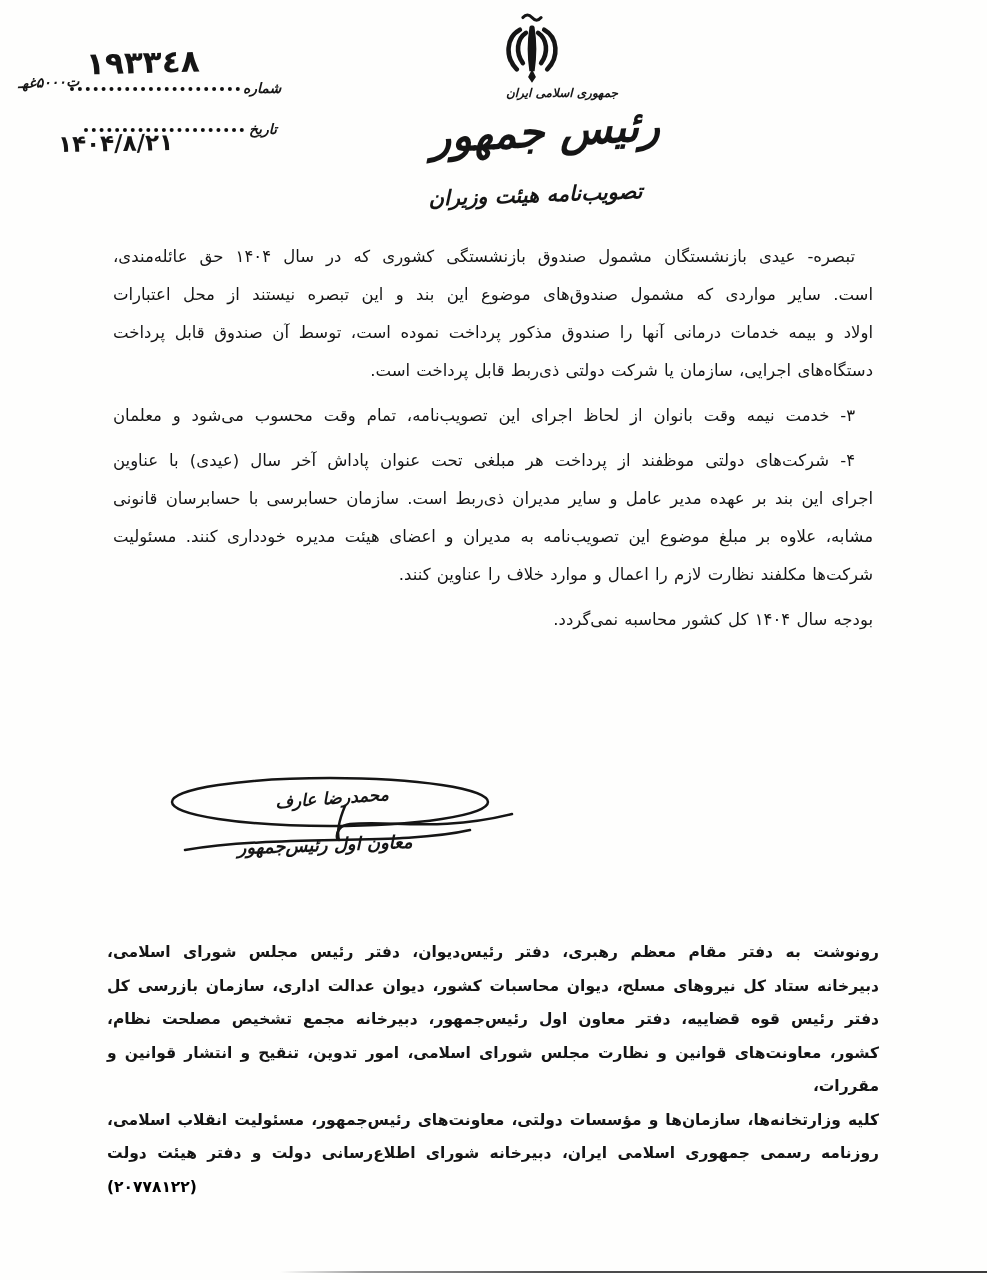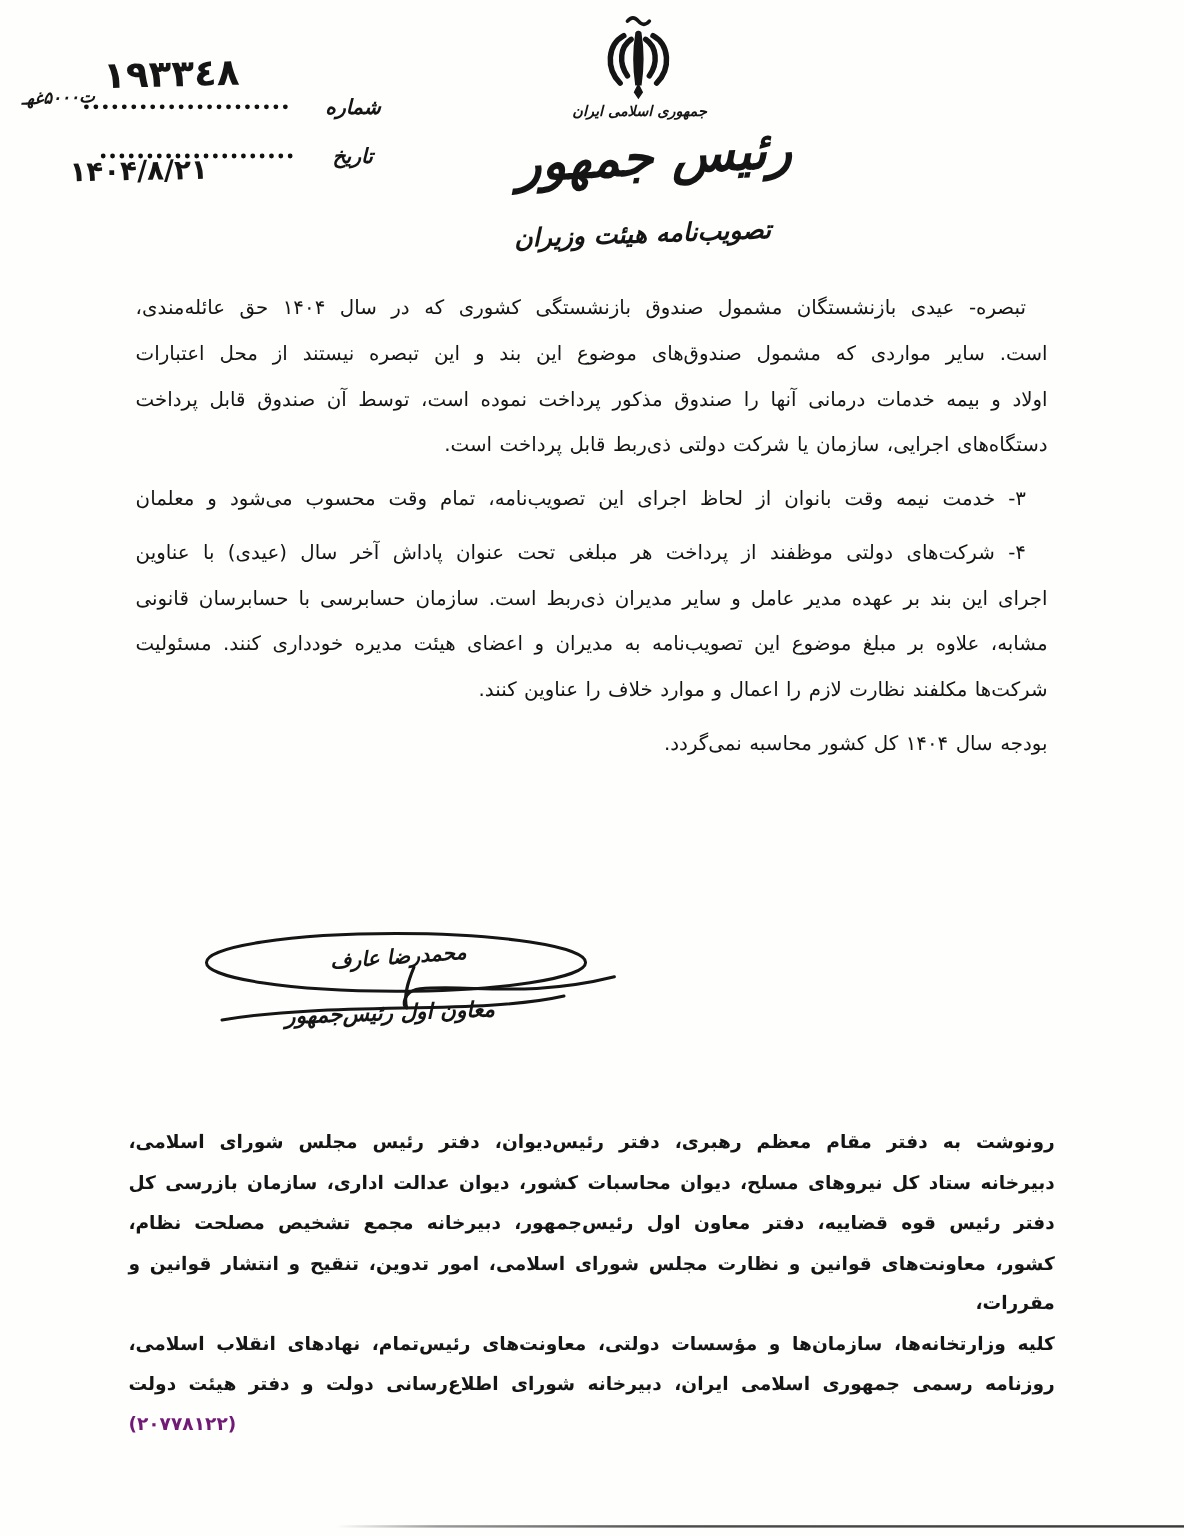--- a/index.html
+++ b/index.html
@@ -16,21 +16,21 @@
   }
 
   
   .stamp-big-number {
     position:absolute; left:86px; top:44px;
     font-size:31px; font-weight:bold; letter-spacing:7px;
     transform:rotate(-1.5deg);
     direction:ltr;
   }
   .stamp-label {
-    position:absolute; font-size:17px; font-style:italic; font-weight:bold;margin-left:28px;
+    position:absolute; font-size:14px; font-style:italic; font-weight:bold;
   }
   .num-label { left:243px; top:80px; }
   .date-label { left:249px; top:121px; }
   .dots-line {
     position:absolute; height:13px;
     border-bottom:4px dotted #101010;
   }
   .num-dots { left:70px; top:78px; width:170px; }
   .date-dots { left:84px; top:119px; width:160px; }
   .stamp-suffix {
@@ -42,21 +42,21 @@
     position:absolute; left:58px; top:130px;
     font-size:23px; font-weight:bold; letter-spacing:4px;
     transform:rotate(-1deg);
     direction:ltr;
   }
 
   
   .emblem { position:absolute; left:492px; top:10px; width:80px; height:76px; }
   .country-name {
     position:absolute; left:448px; top:86px; width:170px;
-    text-align:center; font-size:12px; font-style:italic; font-weight:bold;
+    font-size:12px; font-style:italic; font-weight:bold;
   }
   .office-title {
     position:absolute; left:420px; top:106px; width:250px;
     text-align:center; font-size:43px; font-style:italic; font-weight:bold;
     transform:rotate(-3deg);
   }
   .doc-type {
     position:absolute; left:398px; top:183px; width:275px;
     text-align:center; font-size:21px; font-style:italic; font-weight:bold;
     transform:rotate(-2deg);
@@ -84,21 +84,21 @@
     position:absolute; left:60px; top:62px; width:250px;
     text-align:center; font-size:18px; font-style:italic; font-weight:bold;
     transform:rotate(-2deg);
   }
 
   
   .distribution {
     position:absolute; top:936px; right:108px; width:772px;
     font-size:15.5px; font-weight:bold; line-height:33.5px;
   }
-  .dist-ref { text-align:center; text-align-last:left; color:#701a75; }
+  .dist-ref { text-align:center; text-align-last:left; color:#000000; }
 
   
   .scan-line {
     position:absolute; left:280px; top:1271px; width:707px; height:2px;
     background:linear-gradient(to right, rgba(80,80,80,0), #9a9a9a 12%, #4c4c4c 40%, #3a3a3a);
   }
 </style>
 </head>
 <body>
 
@@ -159,20 +159,20 @@
     </svg>
     <div class="sig-name">محمدرضا عارف</div>
     <div class="sig-title">معاون اول رئیس‌جمهور</div>
   </div>
 
   <div class="distribution">
     <div class="line">رونوشت به دفتر مقام معظم رهبری، دفتر رئیس‌دیوان، دفتر رئیس مجلس شورای اسلامی،</div>
     <div class="line">دبیرخانه ستاد کل نیروهای مسلح، دیوان محاسبات کشور، دیوان عدالت اداری، سازمان بازرسی کل</div>
     <div class="line">دفتر رئیس قوه قضاییه، دفتر معاون اول رئیس‌جمهور، دبیرخانه مجمع تشخیص مصلحت نظام،</div>
     <div class="line">کشور، معاونت‌های قوانین و نظارت مجلس شورای اسلامی، امور تدوین، تنقیح و انتشار قوانین و مقررات،</div>
-    <div class="line">کلیه وزارتخانه‌ها، سازمان‌ها و مؤسسات دولتی، معاونت‌های رئیس‌تمام، نهادهای انقلاب اسلامی،</div>
+    <div class="line">کلیه وزارتخانه‌ها، سازمان‌ها و مؤسسات دولتی، معاونت‌های رئیس‌جمهور، مسئولیت انقلاب اسلامی،</div>
     <div class="line">روزنامه رسمی جمهوری اسلامی ایران، دبیرخانه شورای اطلاع‌رسانی دولت و دفتر هیئت دولت</div>
     <div class="line dist-ref">(۲۰۷۷۸۱۲۲)</div>
   </div>
 
   <div class="scan-line"></div>
 
 </div>
 
 </body></html>

